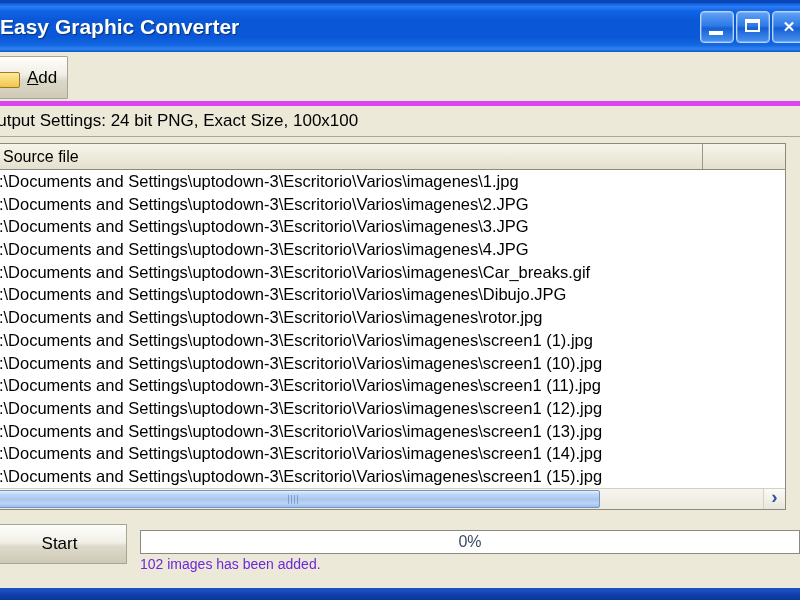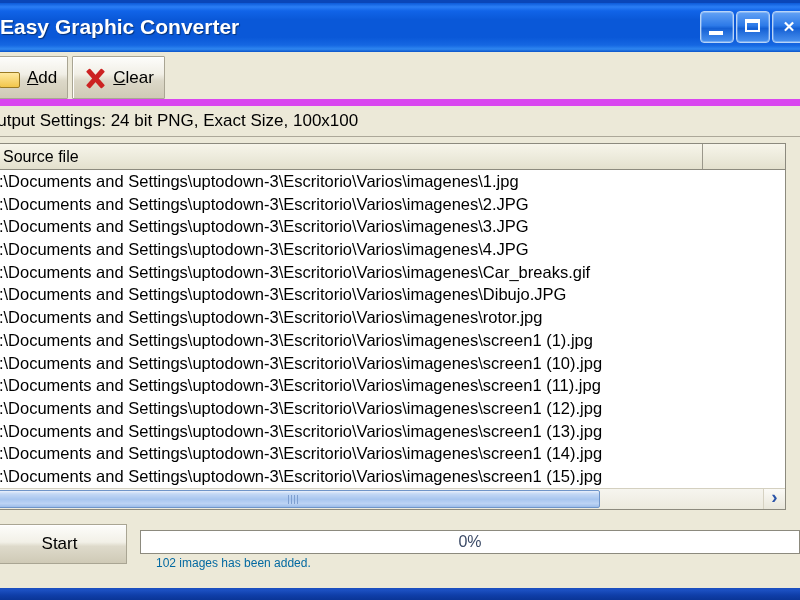--- a/index.html
+++ b/index.html
@@ -98,21 +98,21 @@
   }
 
   
   .toolbar {
     position: absolute;
     left: 0;
     top: 52px;
     width: 800px;
     height: 54px;
     background: #ece9d8;
-    border-bottom: 7px solid #d946ef;
+    border-bottom: 5px solid #d946ef;
     box-sizing: border-box;
   }
   .tb-strip {
     position: absolute;
     left: -14px;
     top: 4px;
     display: flex;
     gap: 4px;
   }
   .tb-btn {
@@ -386,24 +386,24 @@
     width: 0%;
     background: #b8d0f0;
   }
   .progress-label {
     position: relative;
     font-size: 16px;
     color: #3b4a66;
   }
   .status-text {
     position: absolute;
-    left: 156px;
+    left: 140px;
     top: 44px;
-    font-size: 12px;
-    color: #0369a1;
+    font-size: 14px;
+    color: #6d28d9;
     white-space: nowrap;
   }
 
   
   .bottom-edge {
     position: absolute;
     left: 0;
     bottom: 0;
     width: 800px;
     height: 12px;
@@ -432,24 +432,20 @@
 
   <div class="toolbar">
     <div class="tb-strip">
 
       <div class="tb-btn">
         <span class="tb-icon ic-add"></span>
         <span class="tb-label"><u>A</u>dd</span>
       </div>
 
 
-      <div class="tb-btn">
-        <span class="tb-icon ic-clear"></span>
-        <span class="tb-label"><u>C</u>lear</span>
-      </div>
 
 
 
     </div>
   </div>
 
   <div class="settings-bar">
     <span class="settings-text">Output Settings: 24 bit PNG, Exact Size, 100x100</span>
   </div>
 

